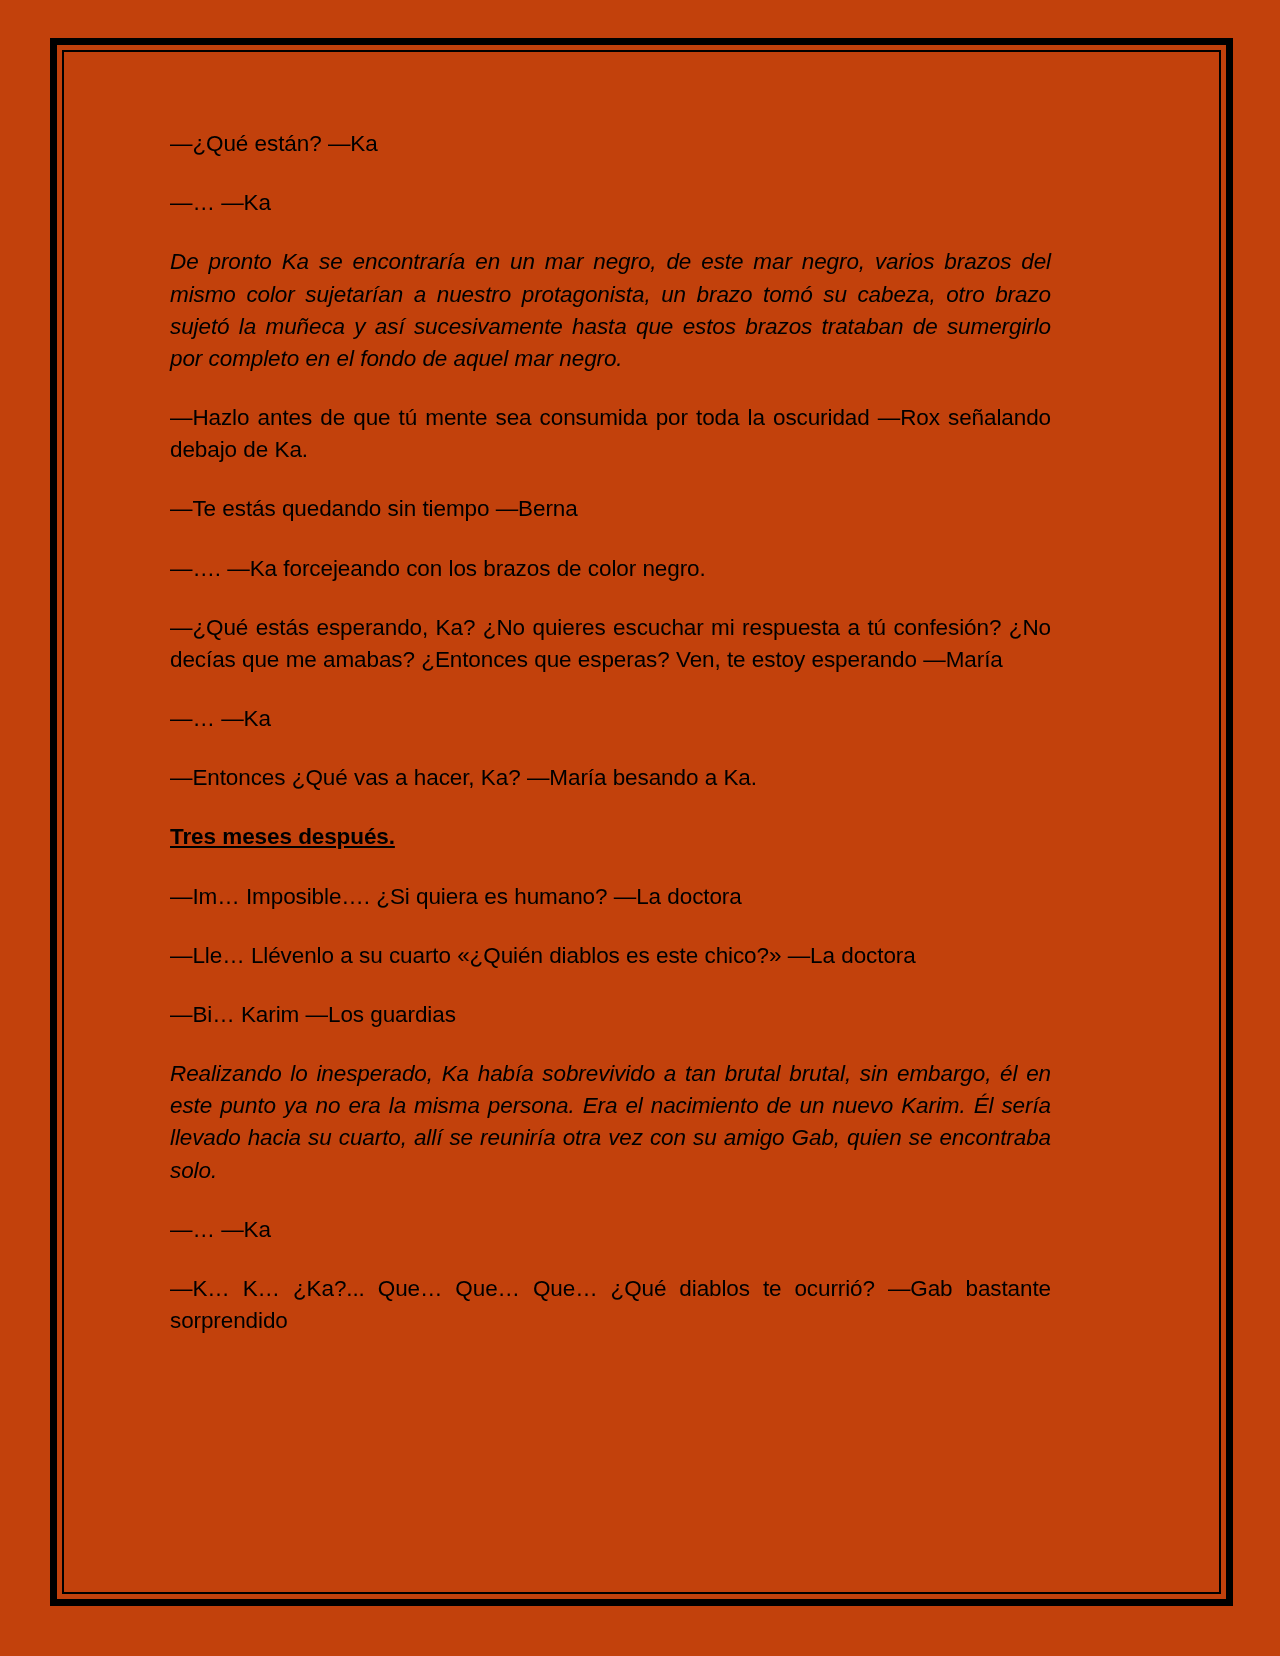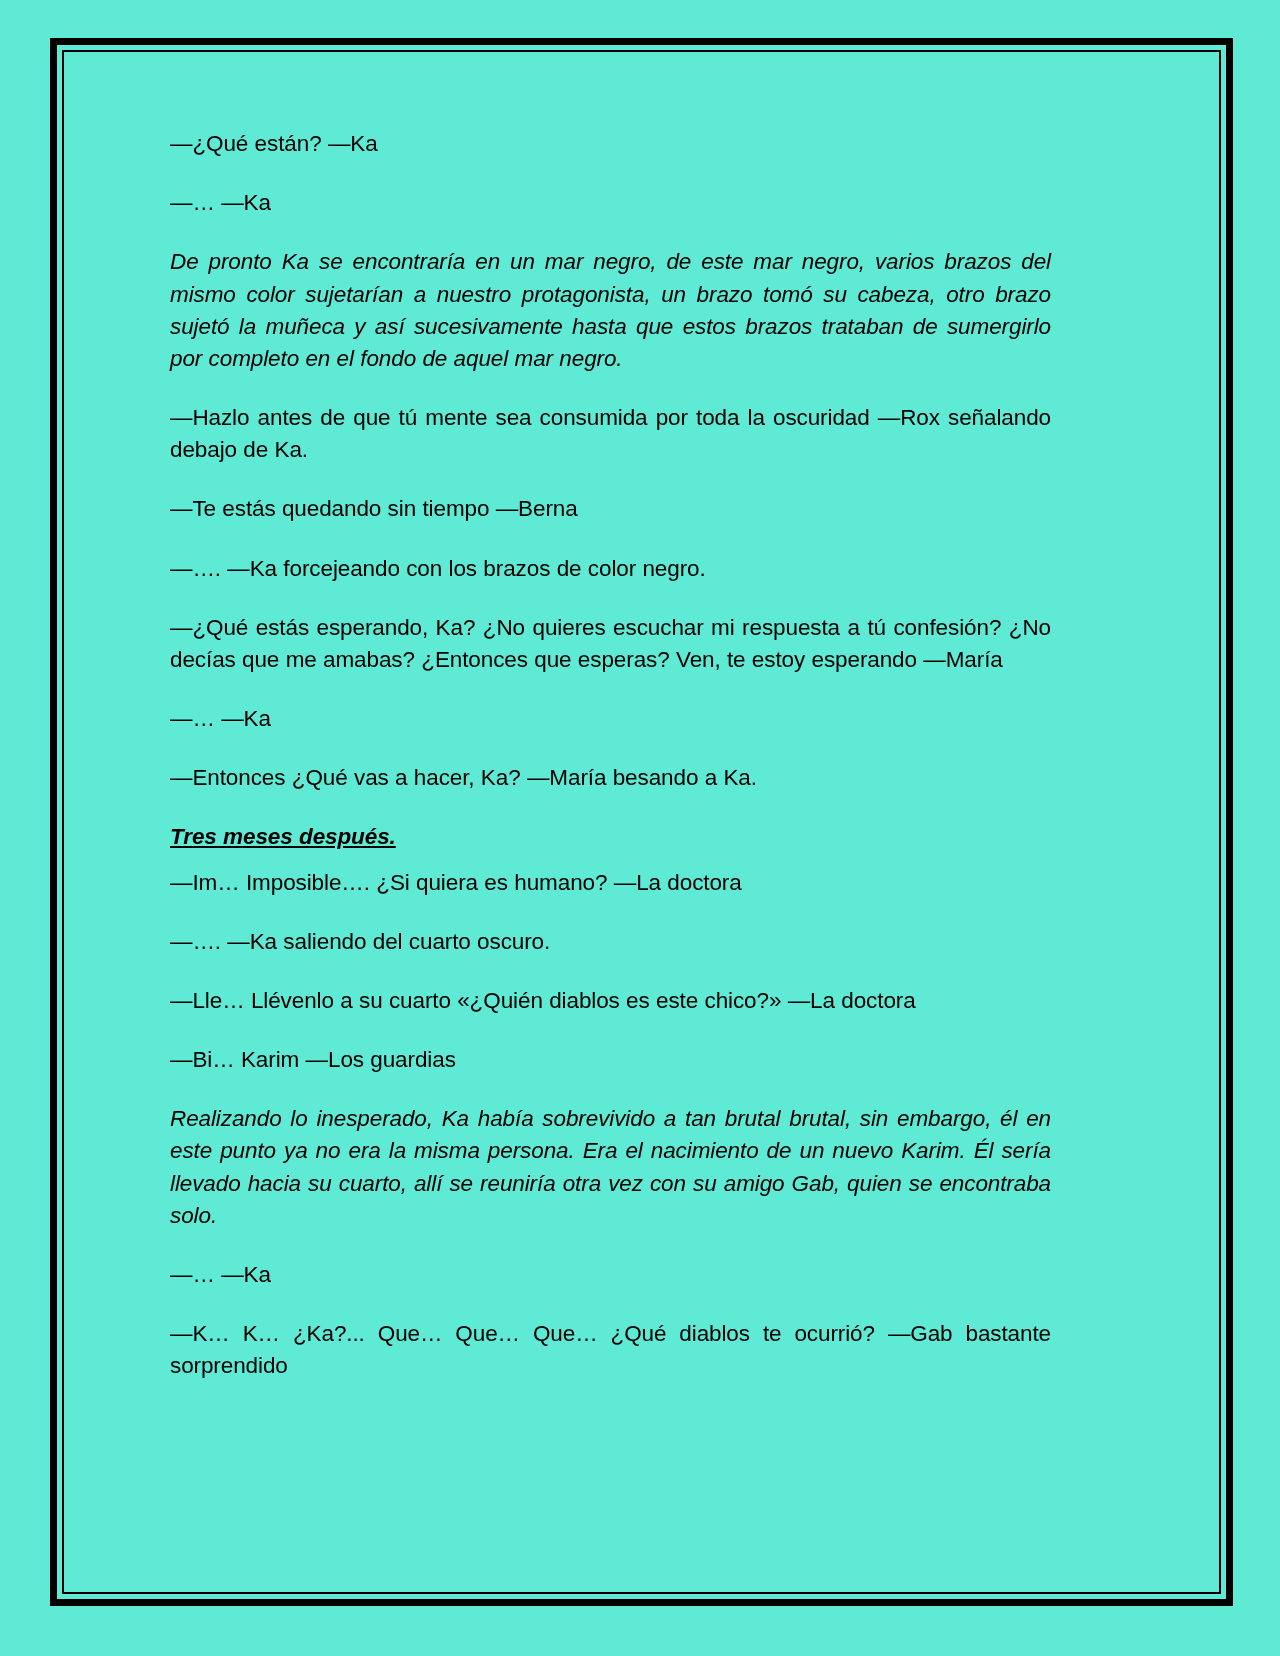--- a/index.html
+++ b/index.html
@@ -6,21 +6,21 @@
   html, body {
     margin: 0;
     padding: 0;
     background: #ffffff;
   }
 
   .page {
     position: relative;
     width: 1280px;
     height: 1656px;
-    background: #5eead4;
+    background: #c2410c;
     box-sizing: border-box;
     overflow: hidden;
     font-family: "Liberation Sans", sans-serif;
   }
 
   
   .frame-outer {
     position: absolute;
     left: 50px;
     top: 38px;
@@ -62,25 +62,24 @@
 
   p.para:last-child {
     margin-bottom: 0;
   }
 
   p.italic {
     font-style: italic;
   }
 
   p.heading {
-    font-style: italic;
     font-weight: bold;
     text-decoration: underline;
     text-align: left;
-    margin-bottom: 13px;
+    margin-bottom: 27px;
   }
 
   p.nojustify {
     text-align: left;
   }
 </style>
 </head>
 <body>
 
 <div class="page">
@@ -107,21 +106,20 @@
 
     <p class="para nojustify">—… —Ka</p>
 
     <p class="para nojustify">—Entonces ¿Qué vas a hacer, Ka? —María besando a Ka.</p>
 
     <p class="para heading">Tres meses después.</p>
 
     <p class="para nojustify">—Im… Imposible…. ¿Si quiera es humano? —La doctora</p>
 
 
-    <p class="para nojustify">—…. —Ka saliendo del cuarto oscuro.</p>
 
     <p class="para nojustify">—Lle… Llévenlo a su cuarto «¿Quién diablos es este chico?» —La doctora</p>
 
     <p class="para nojustify">—Bi… Karim —Los guardias</p>
 
     <p class="para italic">Realizando lo inesperado, Ka había sobrevivido a tan brutal brutal, sin embargo, él en este punto ya no era la misma persona. Era el nacimiento de un nuevo Karim. Él sería llevado hacia su cuarto, allí se reuniría otra vez con su amigo Gab, quien se encontraba solo.</p>
 
     <p class="para nojustify">—… —Ka</p>
 
     <p class="para">—K… K… ¿Ka?... Que… Que… Que… ¿Qué diablos te ocurrió? —Gab bastante sorprendido</p>

